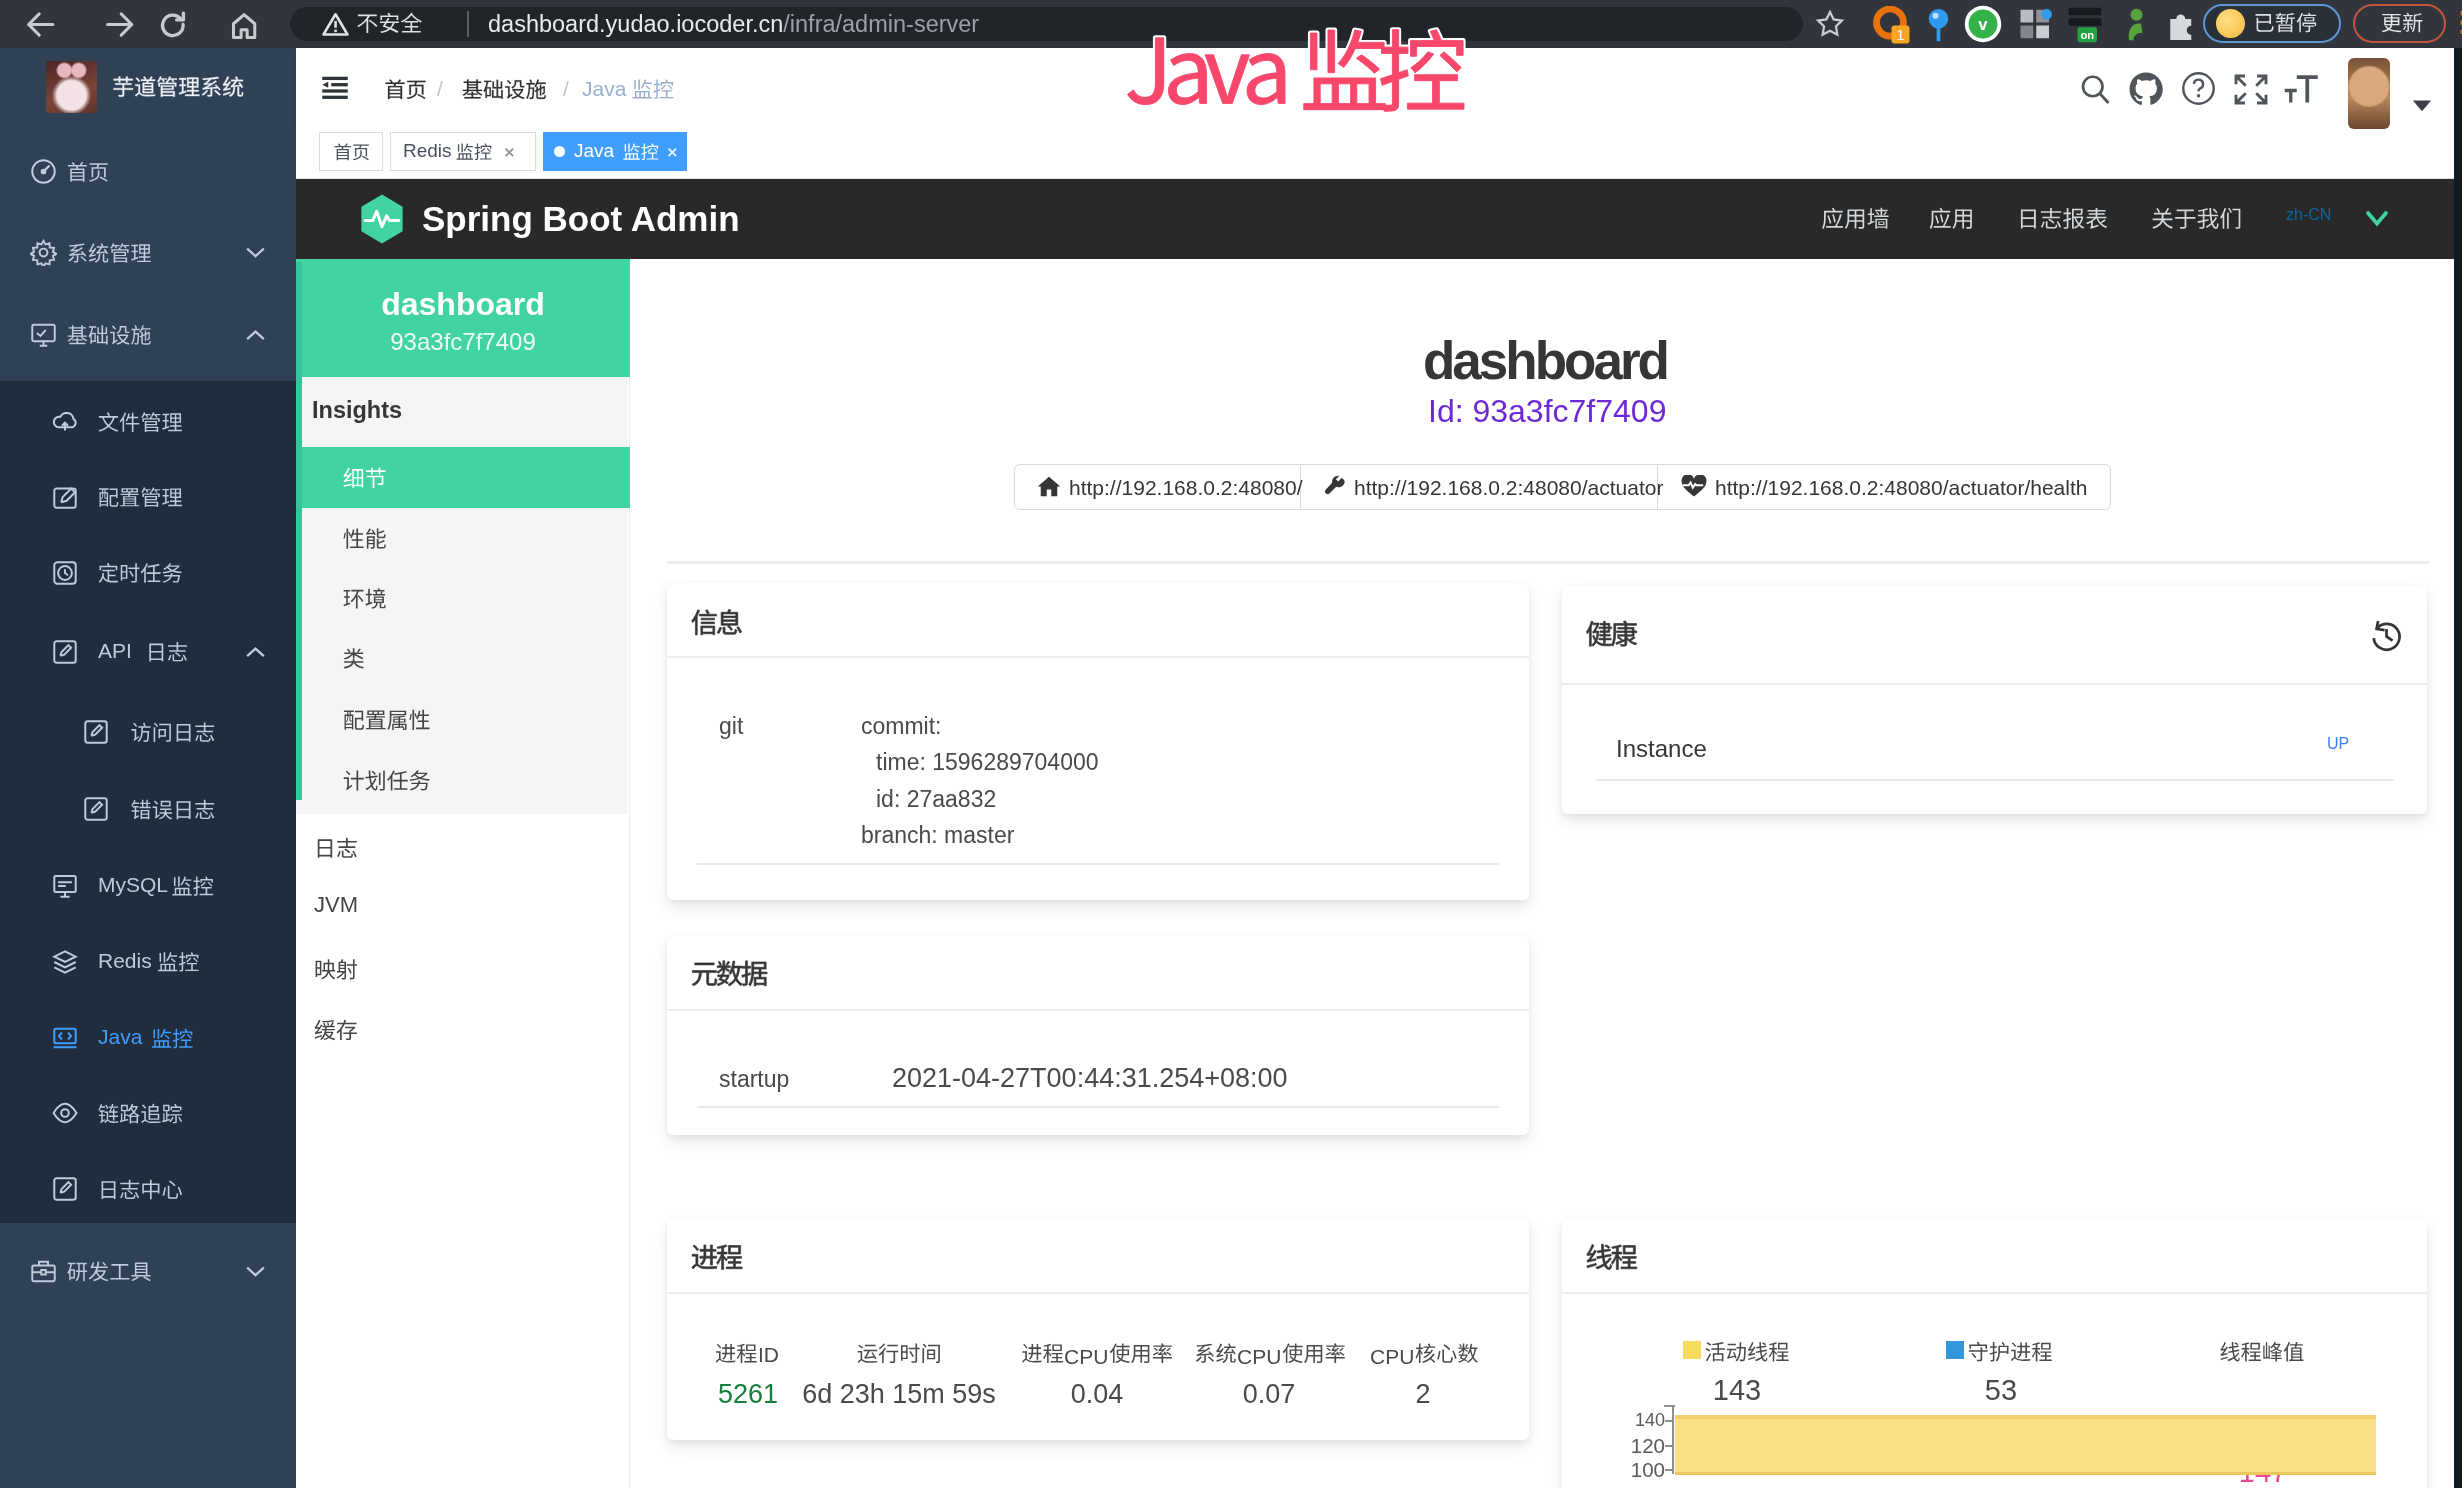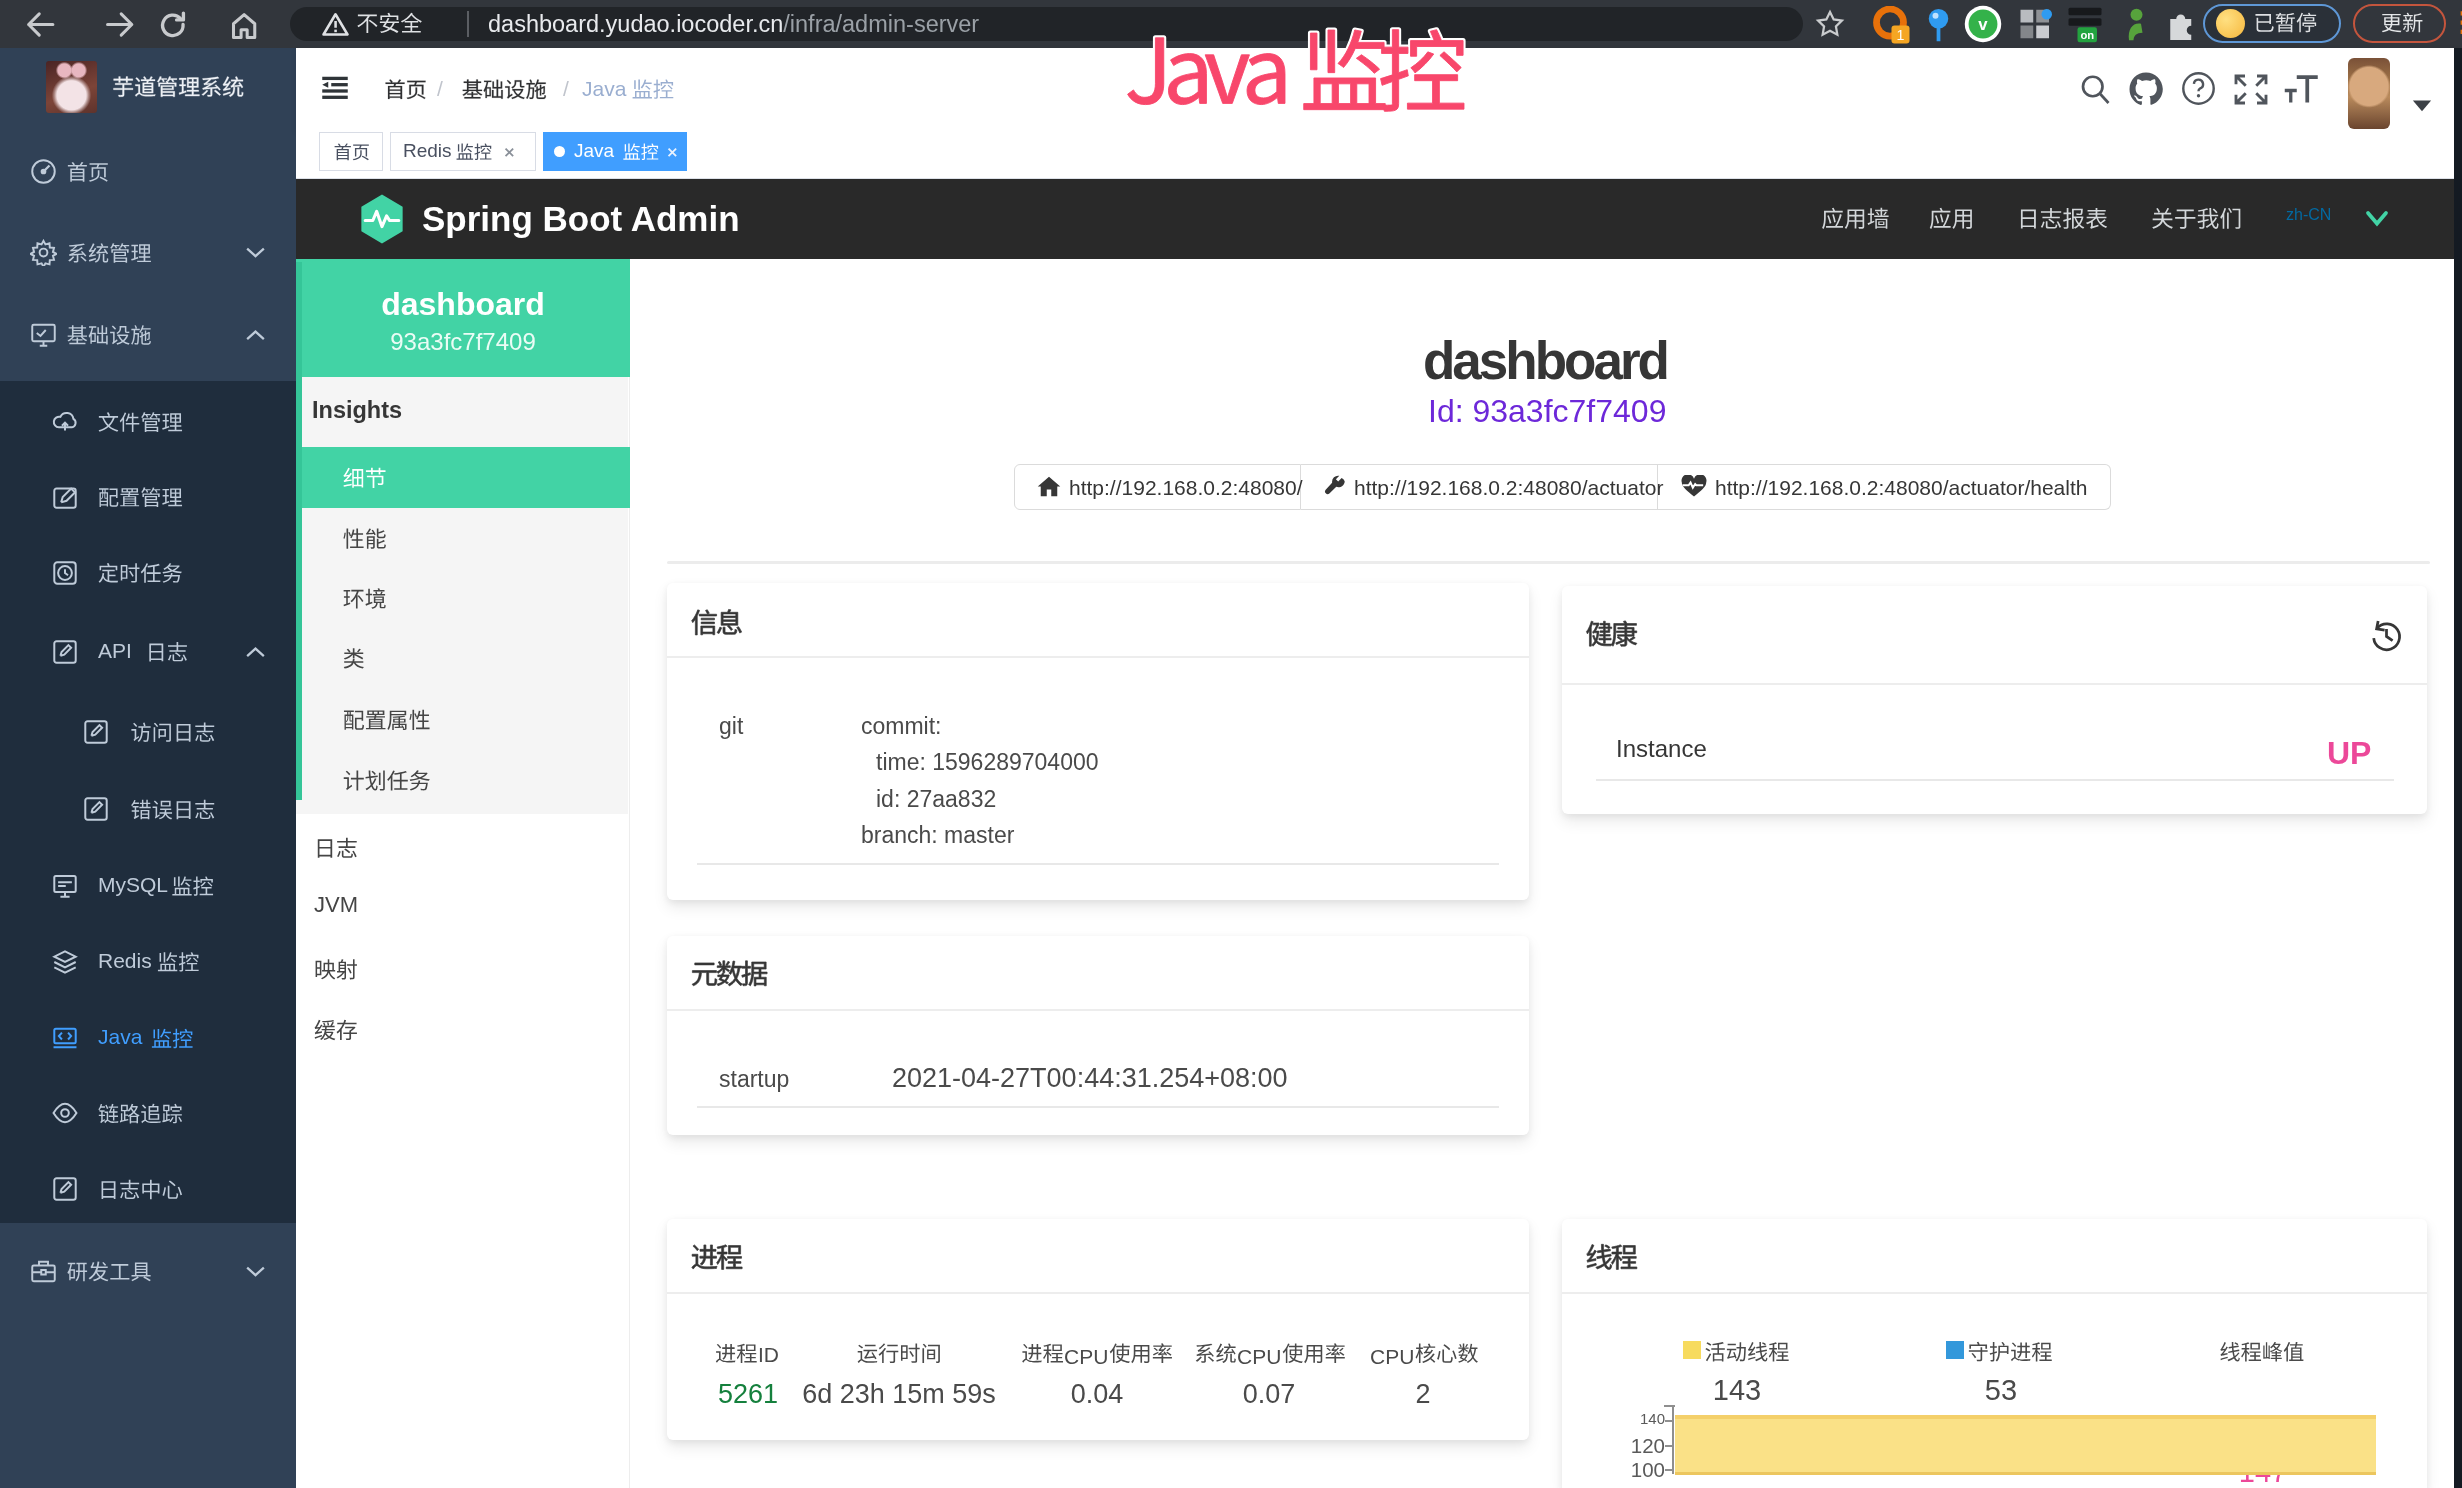--- a/index.html
+++ b/index.html
@@ -279,21 +279,21 @@
 
 
 <div class="abs" style="left:1562px;top:586px;width:865px;height:228px;border-radius:6px;background:#fff;box-shadow:0 7.6px 15px rgba(10,10,10,.08),0 2.3px 6px rgba(10,10,10,.06)"></div>
 <div class="abs" style="left:1562px;top:683px;width:865px;height:1.5px;background:#ededed"></div>
 <svg class="abs" style="left:2369px;top:619px" width="35" height="35" viewBox="0 0 46 46" fill="none" stroke="#363636" stroke-width="3.6">
   <path d="M10.5 12 A17 17 0 1 1 6.2 25"></path>
     <path d="M12 2.5 L10 13 L20.5 14.5" stroke-width="3.6"></path>
     <path d="M23 13 v10 l8 5.5"></path>
 </svg>
 <div class="txt" style="left:1616px;top:735px;font-size:24px;font-weight:normal;color:#363636">Instance</div>
-<div class="txt" style="left:2327px;top:735px;font-size:32px;font-weight:bold;color:#ec4899">UP</div>
+<div class="txt" style="left:2327px;top:735px;font-size:16px;font-weight:normal;color:#3b82f6">UP</div>
 <div class="abs" style="left:1596px;top:779px;width:798px;height:1.5px;background:#e8e8e8"></div>
 
 
 <div class="abs" style="left:667px;top:1219px;width:862px;height:221px;border-radius:6px;background:#fff;box-shadow:0 7.6px 15px rgba(10,10,10,.08),0 2.3px 6px rgba(10,10,10,.06)"></div>
 <div class="abs" style="left:667px;top:1292px;width:862px;height:1.5px;background:#ededed"></div>
 <div class="txt" style="left:758px;top:1343px;font-size:21px;color:#4a4a4a">ID</div>
 <div class="txt" style="left:1064px;top:1345px;font-size:21px;color:#4a4a4a">CPU</div>
 <div class="txt" style="left:1237px;top:1345px;font-size:21px;color:#4a4a4a">CPU</div>
 <div class="txt" style="left:1370px;top:1345px;font-size:21px;color:#4a4a4a">CPU</div>
 <div class="txt" style="left:748px;top:1379px;font-size:27px;color:#15803d;transform:translateX(-50%)">5261</div>
@@ -303,21 +303,21 @@
 <div class="txt" style="left:1423px;top:1379px;font-size:27px;color:#4a4a4a;transform:translateX(-50%)">2</div>
 
 
 <div class="abs" style="left:1562px;top:1219px;width:865px;height:270px;border-radius:6px 6px 0 0;background:#fff;box-shadow:0 7.6px 15px rgba(10,10,10,.08),0 2.3px 6px rgba(10,10,10,.06)"></div>
 <div class="abs" style="left:1562px;top:1292px;width:865px;height:1.5px;background:#ededed"></div>
 <div class="abs" style="left:1683px;top:1341px;width:18px;height:18px;background:#f7db5e"></div>
 <div class="abs" style="left:1946px;top:1341px;width:18px;height:18px;background:#3398db"></div>
 <div class="txt" style="left:1737px;top:1374px;font-size:29px;color:#4a4a4a;transform:translateX(-50%)">143</div>
 <div class="txt" style="left:2001px;top:1374px;font-size:29px;color:#4a4a4a;transform:translateX(-50%)">53</div>
 <div class="txt" style="left:2263px;top:1456px;font-size:29px;color:#ec4899;transform:translateX(-50%)">147</div>
-<div class="txt" style="left:1665px;top:1410px;font-size:15px;color:#5a5a5a;transform:translateX(-100%)">140</div>
+<div class="txt" style="left:1665px;top:1410px;font-size:18px;color:#5a5a5a;transform:translateX(-100%)">140</div>
 <div class="txt" style="left:1665px;top:1434px;font-size:20.5px;color:#5a5a5a;transform:translateX(-100%)">120</div>
 <div class="txt" style="left:1665px;top:1458px;font-size:20.5px;color:#5a5a5a;transform:translateX(-100%)">100</div>
 <div class="abs" style="left:1672px;top:1405px;width:2.3px;height:69px;background:#8f8f8f"></div>
 <div class="abs" style="left:1664px;top:1405px;width:10.6px;height:2.3px;background:#8f8f8f"></div>
 <div class="abs" style="left:1665px;top:1420px;width:7.6px;height:2.3px;background:#8f8f8f"></div>
 <div class="abs" style="left:1665px;top:1445px;width:7.6px;height:2.3px;background:#8f8f8f"></div>
 <div class="abs" style="left:1665px;top:1469px;width:7.6px;height:2.3px;background:#8f8f8f"></div>
 <div class="abs" style="left:1675px;top:1415px;width:701px;height:3.8px;background:#f4d06a"></div>
 <div class="abs" style="left:1675px;top:1419px;width:701px;height:53px;background:#fae187"></div>
 <div class="abs" style="left:1675px;top:1472px;width:701px;height:3px;background:#ecc65e"></div>

